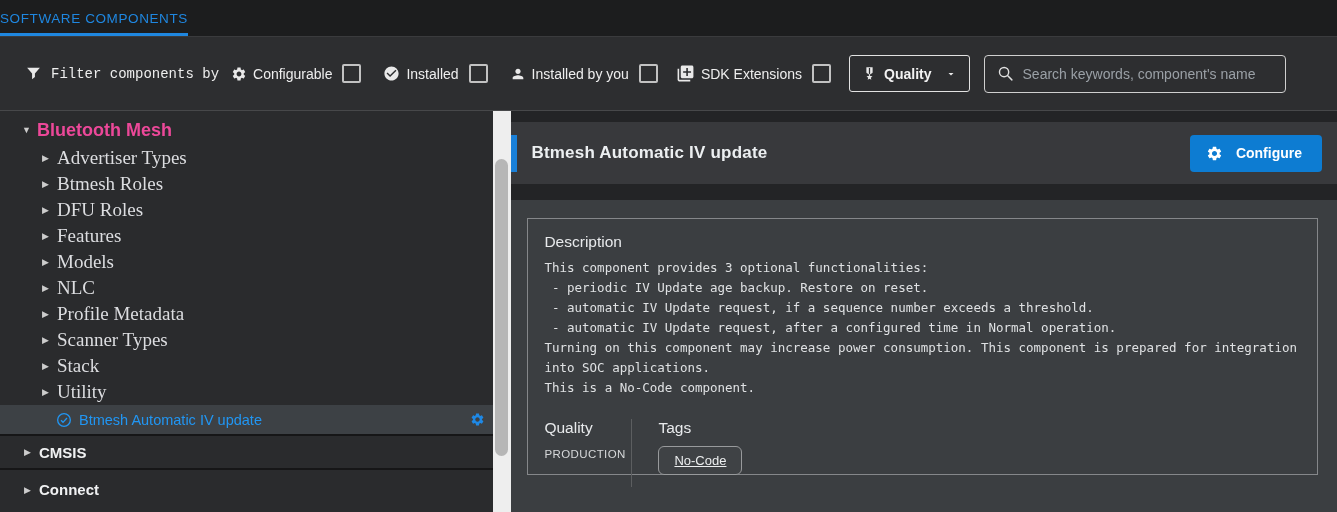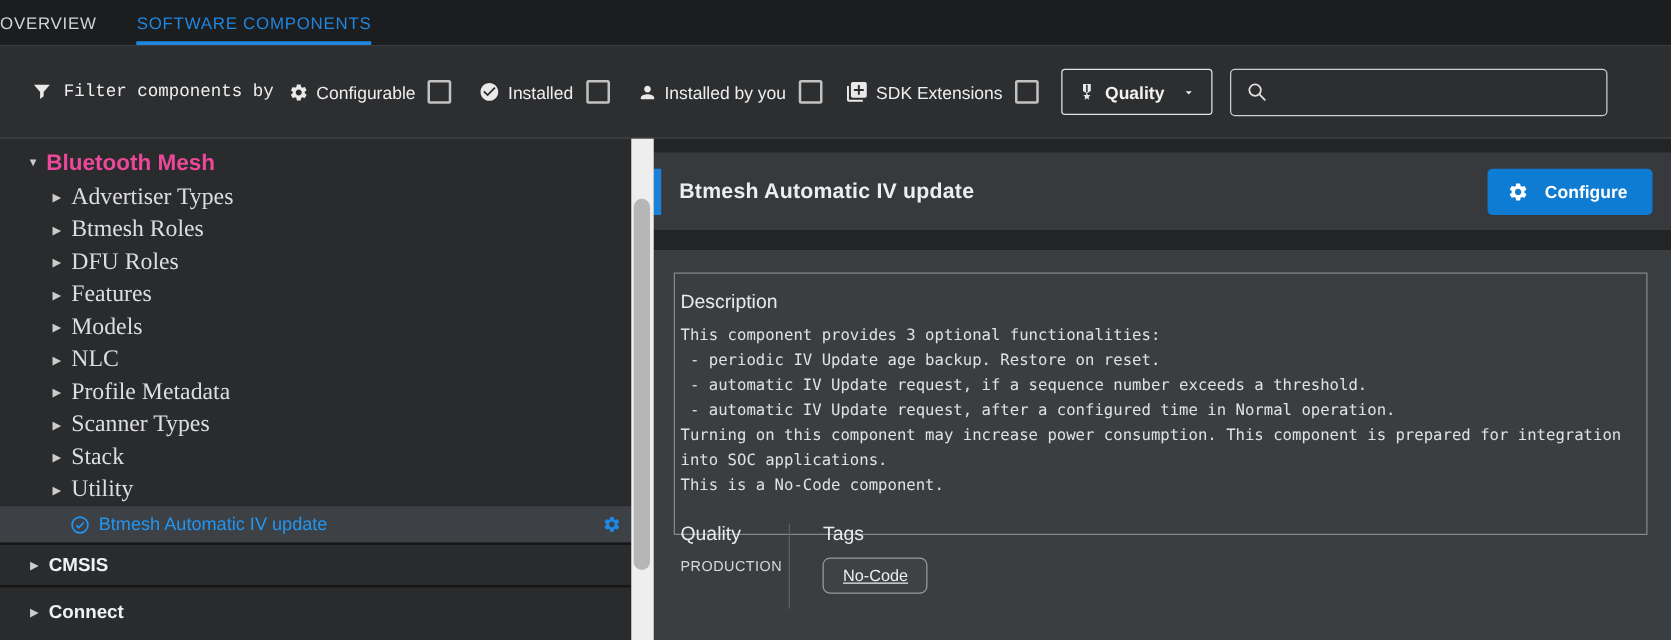--- a/index.html
+++ b/index.html
@@ -60,39 +60,38 @@
   
   .detail { flex:1; background:#232426; display:flex; flex-direction:column; }
   .detail-header { margin-top:11px; height:62px; background:#38393c; display:flex; align-items:center; }
   .accent { width:6px; height:37px; background:#1a80d8; flex:none; }
   .detail-title { color:#eceff1; font-size:17px; font-weight:bold; margin-left:14px; letter-spacing:.2px; }
   .configure-btn { margin-left:auto; margin-right:15px; height:37px; padding:0 20px 0 16px;
                    background:#0d7cd2; border:none; border-radius:4px; color:#ffffff;
                    display:flex; align-items:center; gap:13px; font-size:14px; font-weight:bold; cursor:pointer; }
   .detail-gap { height:16px; background:#232426; }
   .detail-body { flex:1; background:#3b3e41; }
-  .card { margin:18px 19px 15px 16px; height:210px; border:1px solid #85878a; padding:14px 20px 0 4px; }
+  .card { margin:18px 19px 15px 16px; height:257px; border:1px solid #85878a; padding:14px 20px 0 16px; }
   .card h3 { color:#e8eaec; font-size:15.5px; font-weight:normal; }
   .card pre { margin-top:7px; font-family:"DejaVu Sans Mono", monospace; font-size:12.5px;
               line-height:20px; color:#dfe1e3; white-space:pre; }
   .meta { display:flex; margin-top:21px; min-height:68px; }
   .meta-col-quality { width:88px; border-right:1px solid #5c5e60; }
   .meta-col-tags { padding-left:26px; }
   .meta h4 { color:#e8eaec; font-size:15.5px; font-weight:normal; }
   .quality-value { margin-top:11px; font-size:11.5px; letter-spacing:.4px; color:#d6d8da; }
   .tag-chip { display:inline-block; margin-top:9px; padding:6px 15px; border:1px solid #989a9c;
               border-radius:6px; background:#3f4245; color:#eceeef; font-size:13px; cursor:pointer;text-decoration:underline; }
   svg { display:block; }
 </style>
 </head>
 <body>
 
 <div class="topbar">
   <div class="tabs">
-    <div class="tab">OVERVIEW</div>
     <div class="tab active">SOFTWARE COMPONENTS</div>
   </div>
 </div>
 
 <div class="filterbar">
   <span class="icon">
     <svg width="17" height="17" viewBox="0 0 24 24" fill="currentColor">
         <path d="M3 4h18l-7 8v5l-4 3v-8L3 4z"></path>
       </svg>
   </span>
@@ -152,20 +151,21 @@
     </span>
   </button>
 
   <div class="searchbox">
     <span class="icon" style="color:#e0e0e0;">
       <svg width="17" height="17" viewBox="0 0 24 24">
           <circle cx="10" cy="10" r="6.5" fill="none" stroke="currentColor" stroke-width="2"></circle>
           <line x1="15.2" y1="15.2" x2="21" y2="21" stroke="currentColor" stroke-width="2" stroke-linecap="round"></line>
         </svg>
     </span>
+    <input type="text" placeholder="Search keywords, component's name" style="">
   </div>
 </div>
 
 <div class="main">
 
   <div class="tree">
     <div class="tree-row row-cat">
       <span class="arrow">▼</span>
       <span class="lbl">Bluetooth Mesh</span>
     </div>

